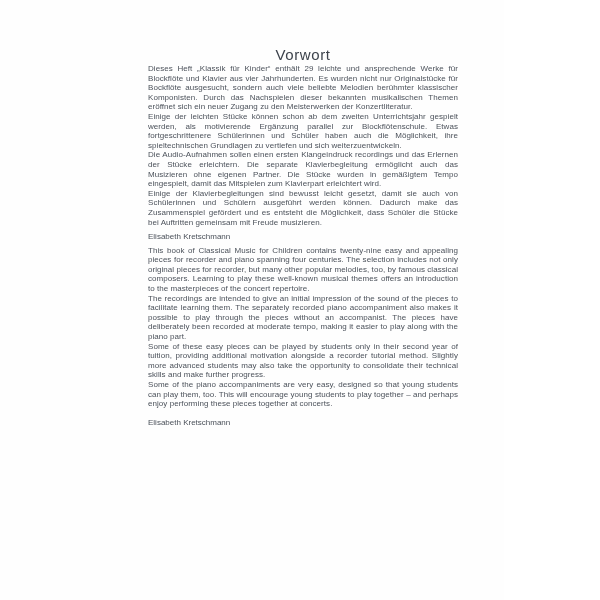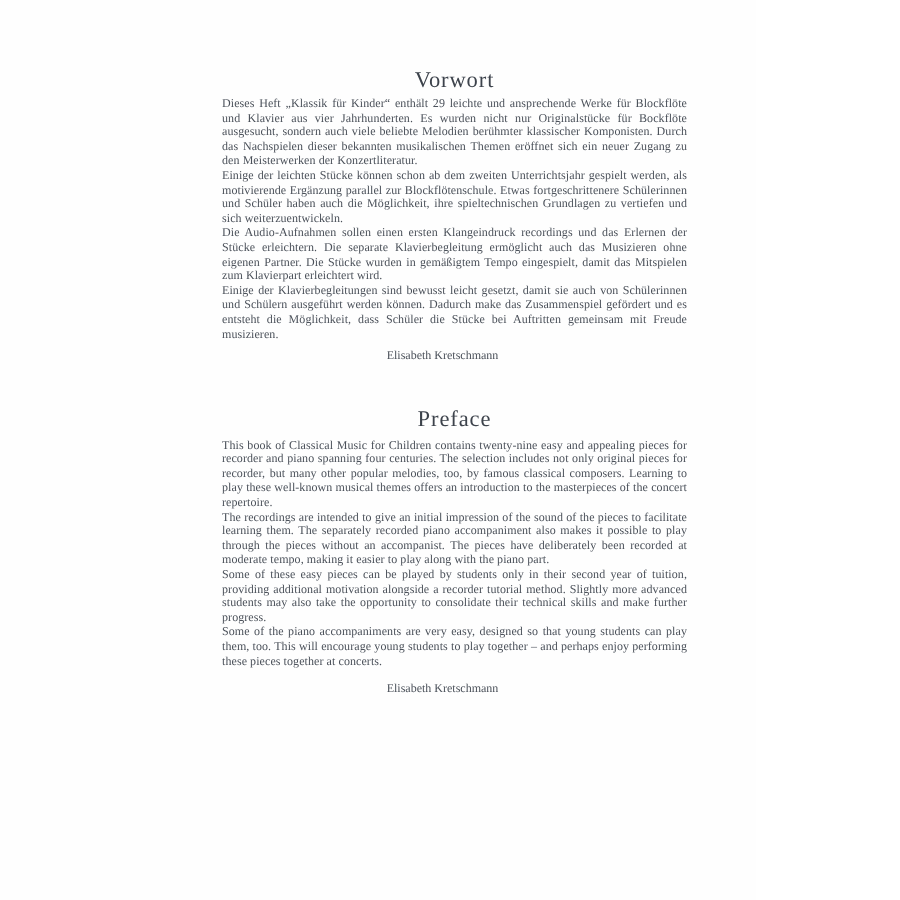--- a/index.html
+++ b/index.html
@@ -5,21 +5,21 @@
   html, body {
     margin: 0;
     padding: 0;
     background: #ffffff;
   }
   .canvas {
     position: relative;
     width: 504px;
     height: 600px;
     background: #fefefe;
-    font-family: Liberation Serif, serif;
+    font-family: Liberation Sans, sans-serif;
     overflow: hidden;
   }
   .content {
     position: absolute;
     left: 148px;
     top: 0;
     width: 310px;
   }
   .section-title {
     font-size: 15px;
@@ -38,21 +38,21 @@
     color: #4b515a;
     letter-spacing: 0.05px;
   }
   .body-text p { margin: 0; }
   .de-body { margin-top: 1px; }
   .en-body { margin-top: 3px; }
   .signature {
     font-size: 8px;
     line-height: 10.5px;
     color: #4b515a;
-    text-align: center;
+    text-align: left;
     padding-right: 16px;
   }
   .sig-de { margin-top: 5px; }
   .sig-en { margin-top: 9px; }
 </style>
 </head>
 <body>
 
 <div class="canvas">
   <div class="content">
@@ -61,21 +61,20 @@
 
     <div class="body-text de-body" lang="de">
       <p>Dieses Heft „Klassik für Kinder“ enthält 29 leichte und ansprechende Werke für Blockflöte und Klavier aus vier Jahrhunderten. Es wurden nicht nur Originalstücke für Bockflöte ausgesucht, sondern auch viele beliebte Melodien berühmter klassischer Komponisten. Durch das Nachspielen dieser bekannten musikalischen Themen eröffnet sich ein neuer Zugang zu den Meisterwerken der Konzertliteratur.</p>
       <p>Einige der leichten Stücke können schon ab dem zweiten Unterrichtsjahr gespielt werden, als motivierende Ergänzung parallel zur Blockflötenschule. Etwas fortgeschrittenere Schülerinnen und Schüler haben auch die Möglichkeit, ihre spieltechnischen Grundlagen zu vertiefen und sich weiterzuentwickeln.</p>
       <p>Die Audio-Aufnahmen sollen einen ersten Klangeindruck recordings und das Erlernen der Stücke erleichtern. Die separate Klavierbegleitung ermöglicht auch das Musizieren ohne eigenen Partner. Die Stücke wurden in gemäßigtem Tempo eingespielt, damit das Mitspielen zum Klavierpart erleichtert wird.</p>
       <p>Einige der Klavierbegleitungen sind bewusst leicht gesetzt, damit sie auch von Schülerinnen und Schülern ausgeführt werden können. Dadurch make das Zusammenspiel gefördert und es entsteht die Möglichkeit, dass Schüler die Stücke bei Auftritten gemeinsam mit Freude musizieren.</p>
     </div>
 
     <div class="signature sig-de">Elisabeth Kretschmann</div>
 
-    <h1 class="section-title t-preface">Preface</h1>
 
     <div class="body-text en-body" lang="en">
       <p>This book of Classical Music for Children contains twenty-nine easy and appealing pieces for recorder and piano spanning four centuries. The selection includes not only original pieces for recorder, but many other popular melodies, too, by famous classical composers. Learning to play these well-known musical themes offers an introduction to the masterpieces of the concert repertoire.</p>
       <p>The recordings are intended to give an initial impression of the sound of the pieces to facilitate learning them. The separately recorded piano accompaniment also makes it possible to play through the pieces without an accompanist. The pieces have deliberately been recorded at moderate tempo, making it easier to play along with the piano part.</p>
       <p>Some of these easy pieces can be played by students only in their second year of tuition, providing additional motivation alongside a recorder tutorial method. Slightly more advanced students may also take the opportunity to consolidate their technical skills and make further progress.</p>
       <p>Some of the piano accompaniments are very easy, designed so that young students can play them, too. This will encourage young students to play together – and perhaps enjoy performing these pieces together at concerts.</p>
     </div>
 
     <div class="signature sig-en">
       <div>Elisabeth Kretschmann</div>

